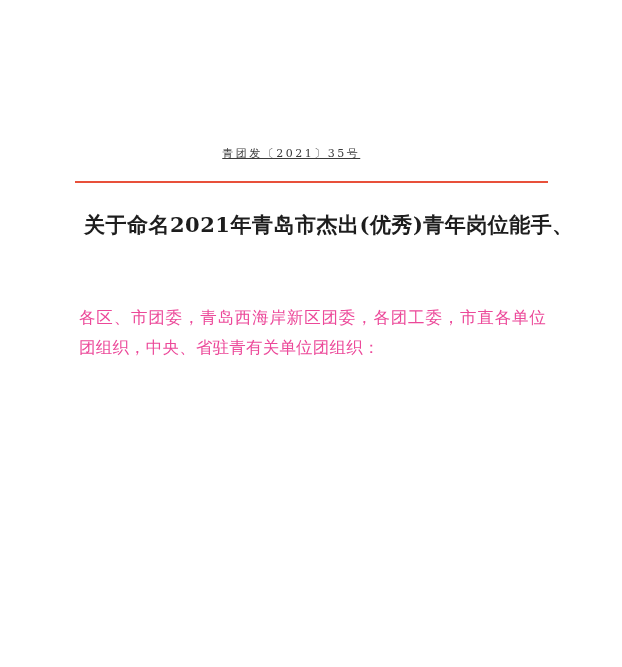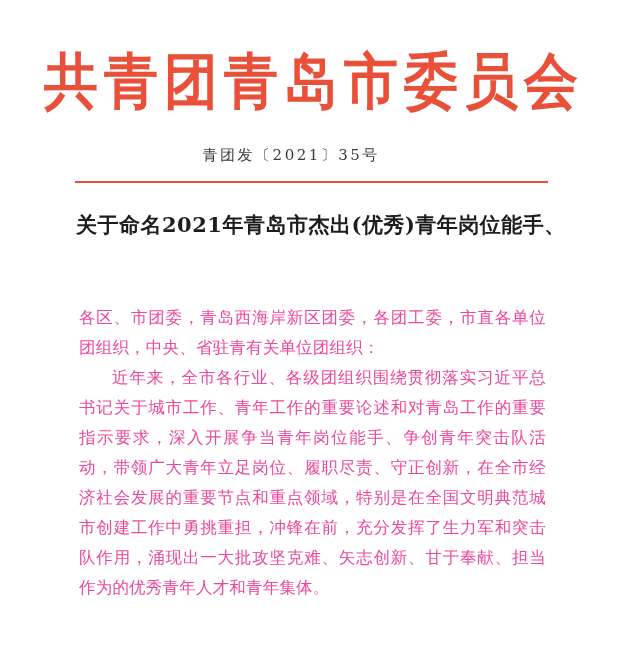--- a/index.html
+++ b/index.html
@@ -49,25 +49,26 @@
   }
 
   
   .doc-number {
     position: absolute;
     left: 0;
     top: 146px;
     width: 580px;
     text-align: center;
     font-family: "DejaVu Serif", "Liberation Serif", serif;
-    font-size: 15px;
+    font-size: 11px;
     color: #3a3a3a;
     letter-spacing: 2.5px;
     text-indent: 2.5px;
     white-space: nowrap;
+    text-decoration: underline;
   }
 
   
   .red-rule {
     position: absolute;
     left: 75px;
     top: 181px;
     width: 473px;
     height: 2px;
     background: #e8503a;
@@ -83,20 +84,21 @@
     font-family: "DejaVu Serif", "Liberation Serif", serif;
     font-weight: 700;
     font-size: 21px;
     line-height: 36px;
     color: #1d1d1d;
     letter-spacing: 0.5px;
   }
   .doc-title .tline {
     display: block;
     white-space: nowrap;
+    margin-left: 8px;
   }
 
   
   .body-block {
     position: absolute;
     left: 79px;
     top: 303px;
     width: 467px;
   }
 
@@ -115,30 +117,26 @@
   }
   .para.indent {
     text-indent: 2em;
   }
 </style>
 </head>
 <body>
 
 <div class="page">
 
-  <div class="letterhead">
-    <span class="letterhead-title">共青团青岛市委员会</span>
-  </div>
 
   <div class="doc-number">青团发〔2021〕35号</div>
 
   <div class="red-rule"></div>
 
   <div class="doc-title">
     <span class="tline">关于命名2021年青岛市杰出(优秀)青年岗位能手、</span>
   </div>
 
   <div class="body-block">
     <p class="para">各区、市团委，青岛西海岸新区团委，各团工委，市直各单位团组织，中央、省驻青有关单位团组织：</p>
-    <p class="para indent">近年来，全市各行业、各级团组织围绕贯彻落实习近平总书记关于城市工作、青年工作的重要论述和对青岛工作的重要指示要求，深入开展争当青年岗位能手、争创青年突击队活动，带领广大青年立足岗位、履职尽责、守正创新，在全市经济社会发展的重要节点和重点领域，特别是在全国文明典范城市创建工作中勇挑重担，冲锋在前，充分发挥了生力军和突击队作用，涌现出一大批攻坚克难、矢志创新、甘于奉献、担当作为的优秀青年人才和青年集体。</p>
   </div>
 
 </div>
 
 </body></html>

